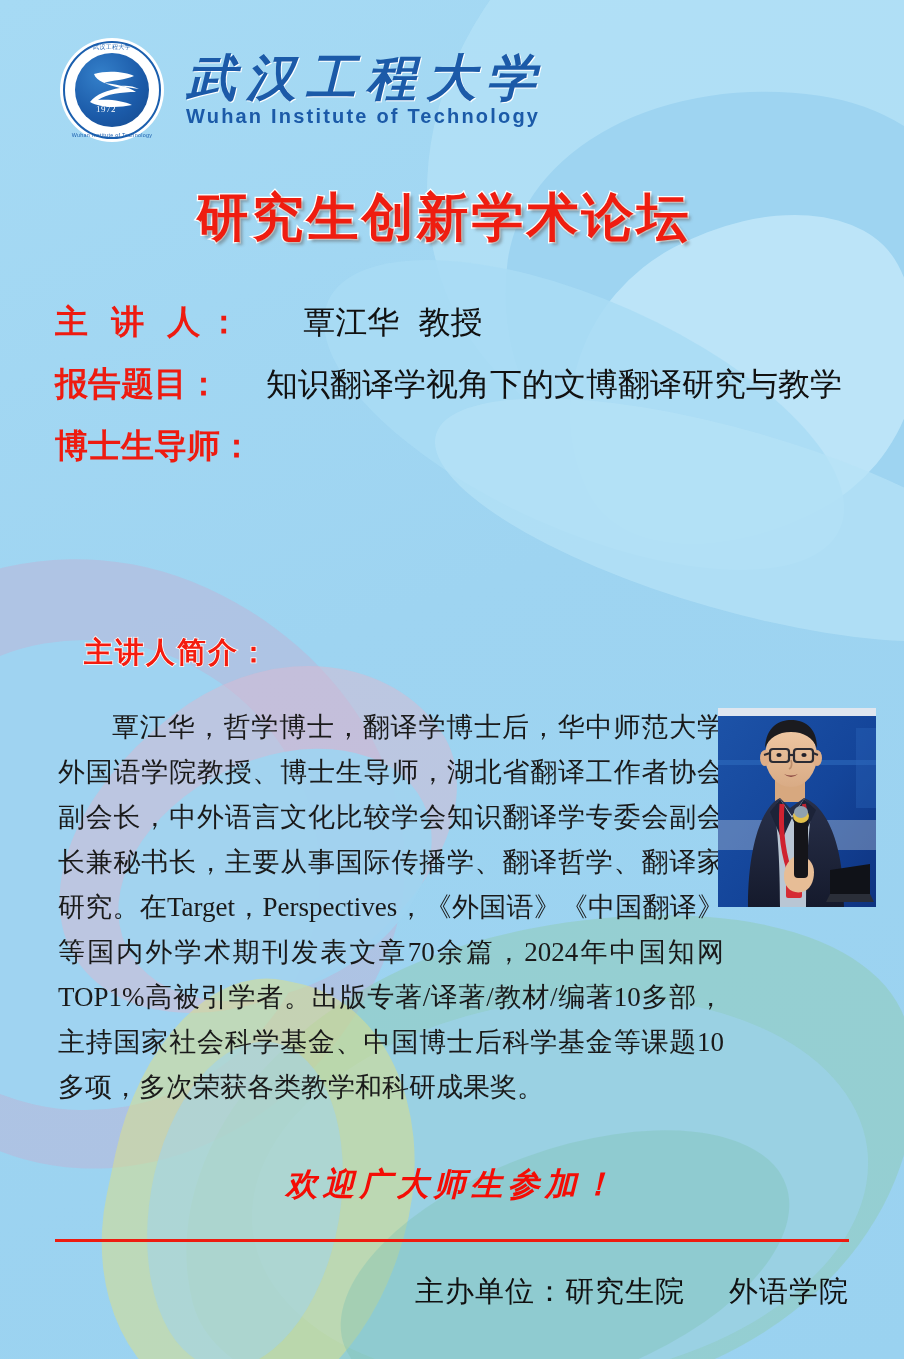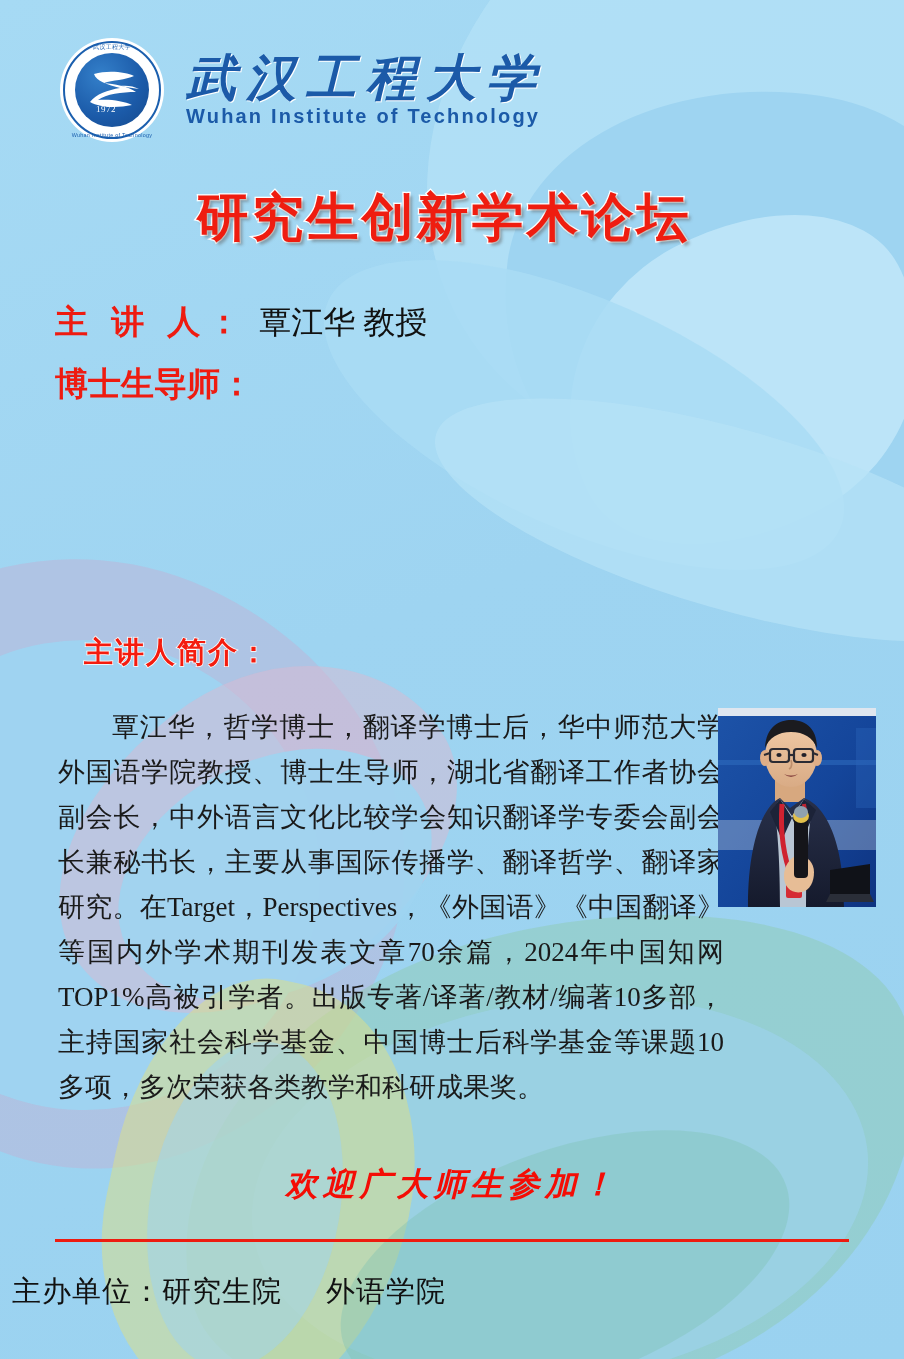--- a/index.html
+++ b/index.html
@@ -192,32 +192,33 @@
   }
 
   
   .info{
     position:absolute;top:300px;left:55px;right:40px;
   }
   .info-row{
     display:flex;align-items:baseline;
     margin-bottom:17px;
     white-space:nowrap;
+    gap:44px;
   }
   .info-label{
     color:#ee1b10;font-weight:700;
     font-size:33px;
     font-family:"Liberation Sans","DejaVu Sans",sans-serif;
     flex:0 0 auto;
   }
   .info-label.spaced{letter-spacing:7px;}
   .info-value{
     color:#111111;font-weight:400;
     font-size:32px;
-    font-family:Liberation Serif, serif;
+    font-family:Liberation Mono, monospace;
     margin-left:2px;
   }
   .info-value.pad{margin-left:12px;}
 
   
   .bio-heading{
     position:absolute;top:633px;left:84px;
     font-size:29px;font-weight:700;
     color:#f41c0f;
     letter-spacing:2px;
@@ -256,20 +257,21 @@
     font-size:32px;
     color:#f40d05;
     letter-spacing:5px;
   }
   .rule{
     position:absolute;top:1239px;left:55px;width:794px;height:3px;
     background:#ed1c10;
   }
   .footer{
     position:absolute;top:1272px;left:0;right:55px;
+    text-align:right;
     font-size:29px;color:#111111;
     font-family:"Liberation Sans","DejaVu Sans",sans-serif;
     letter-spacing:1px;
     padding-left:12px;
   }
   .footer .gap{display:inline-block;width:44px;}
 </style>
 </head>
 <body>
 
@@ -313,20 +315,24 @@
     </div>
 
     <div class="poster-title">研究生创新学术论坛</div>
 
     <div class="info">
       <div class="info-row">
         <span class="info-label spaced">主 讲 人：</span>
         <span class="info-value pad">覃江华  教授</span>
       </div>
       <div class="info-row">
+        <span class="info-label">报告题目：</span>
+        <span class="info-value">知识翻译学视角下的文博翻译研究与教学</span>
+      </div>
+      <div class="info-row">
         <span class="info-label">博士生导师：</span>
       </div>
     </div>
 
     <div class="bio-heading">主讲人简介：</div>
     <div class="bio-body">覃江华，哲学博士，翻译学博士后，华中师范大学外国语学院教授、博士生导师，湖北省翻译工作者协会副会长，中外语言文化比较学会知识翻译学专委会副会长兼秘书长，主要从事国际传播学、翻译哲学、翻译家研究。在Target，Perspectives，《外国语》《中国翻译》等国内外学术期刊发表文章70余篇，2024年中国知网TOP1%高被引学者。出版专著/译著/教材/编著10多部，主持国家社会科学基金、中国博士后科学基金等课题10多项，多次荣获各类教学和科研成果奖。</div>
 
     <div class="photo">
       <svg viewBox="0 0 158 199" preserveAspectRatio="xMidYMid slice">
         <defs>

